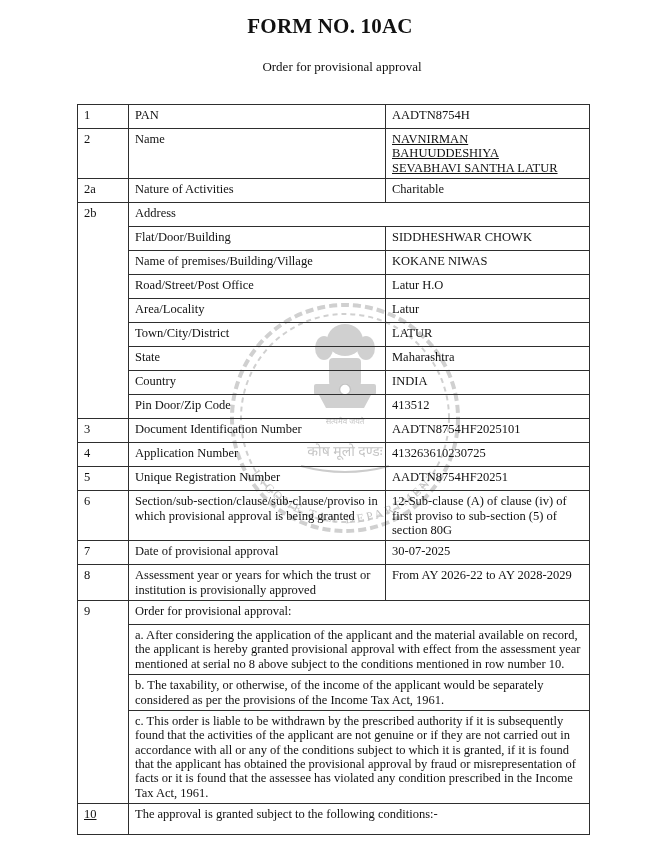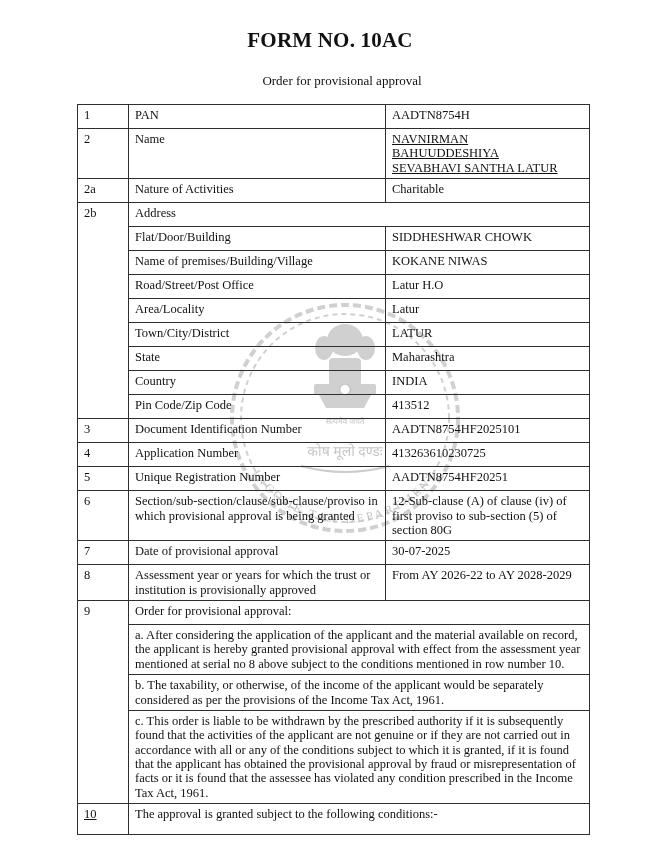--- a/index.html
+++ b/index.html
@@ -26,21 +26,21 @@
     top: 14px;
     left: 0;
     width: 660px;
     text-align: center;
     z-index: 2;
   }
   .doc-title {
     font-size: 21px;
     font-weight: bold;
     letter-spacing: 0.2px;
-    margin: 14px 0 20px 0;
+    margin: 0 0 20px 0;
   }
   .doc-subtitle {
     font-size: 13px;
     margin: 0 0 6px 0;
     font-weight: normal;
   }
   .doc-subtitle2 {
     font-size: 13px;
     margin: 0;
     font-weight: normal;
@@ -173,21 +173,21 @@
     </tr>
     <tr>
       <td class="h23">State</td>
       <td>Maharashtra</td>
     </tr>
     <tr>
       <td class="h23">Country</td>
       <td>INDIA</td>
     </tr>
     <tr>
-      <td class="h23">Pin Code/Zip Code</td>
+      <td class="h23">Pin Door/Zip Code</td>
       <td>413512</td>
     </tr>
 
     <tr>
       <td class="num h23">3</td>
       <td>Document Identification Number</td>
       <td>AADTN8754HF2025101</td>
     </tr>
     <tr>
       <td class="num h23">4</td>

